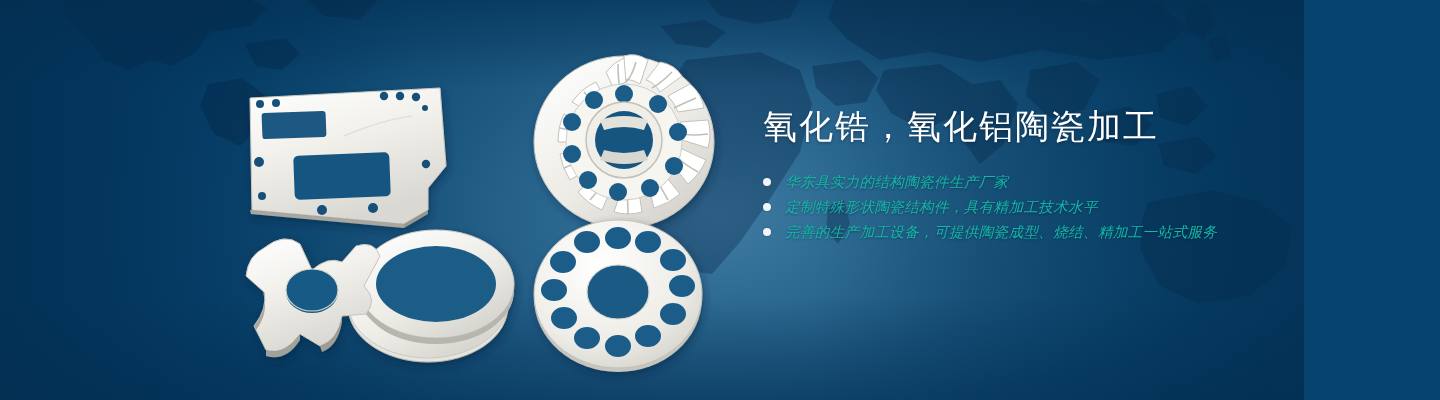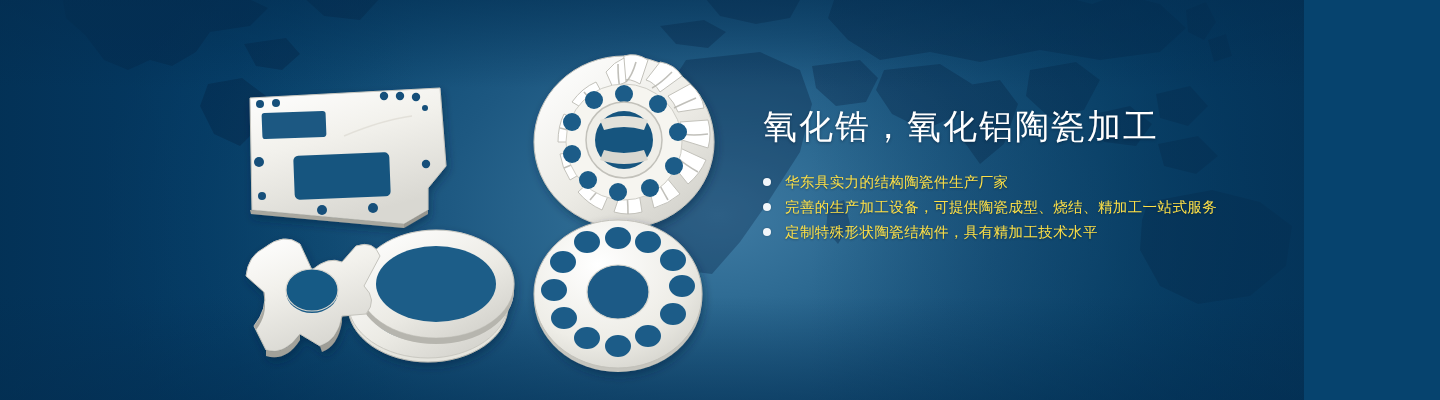--- a/index.html
+++ b/index.html
@@ -62,23 +62,24 @@
   .bullets li{
     display:flex;align-items:center;
     height:24px;margin-bottom:1px;
   }
   .dot{
     width:8px;height:8px;border-radius:50%;
     background:#f2f6fa;flex:0 0 auto;
     box-shadow:0 0 2px rgba(0,0,0,.25);
   }
   .btxt{
-    color:#fde047;font-size:14.5px;line-height:22px;
+    color:#14b8a6;font-size:14.5px;line-height:22px;
     margin-left:14px;letter-spacing:.4px;white-space:nowrap;
     text-shadow:0 1px 2px rgba(0,20,40,.4);
+    font-style:italic;
   }
 </style>
 </head>
 <body>
 
 <div class="banner">
 
   <div class="bg-base"></div>
 
   <div class="map">
@@ -282,22 +283,22 @@
 
   <div class="copy">
     <h1 class="headline">氧化锆，氧化铝陶瓷加工</h1>
     <ul class="bullets">
       <li>
         <span class="dot"></span>
         <span class="btxt">华东具实力的结构陶瓷件生产厂家</span>
       </li>
       <li>
         <span class="dot"></span>
-        <span class="btxt">完善的生产加工设备，可提供陶瓷成型、烧结、精加工一站式服务</span>
+        <span class="btxt">定制特殊形状陶瓷结构件，具有精加工技术水平</span>
       </li>
       <li>
         <span class="dot"></span>
-        <span class="btxt">定制特殊形状陶瓷结构件，具有精加工技术水平</span>
+        <span class="btxt">完善的生产加工设备，可提供陶瓷成型、烧结、精加工一站式服务</span>
       </li>
     </ul>
   </div>
 
 </div>
 
 </body></html>

